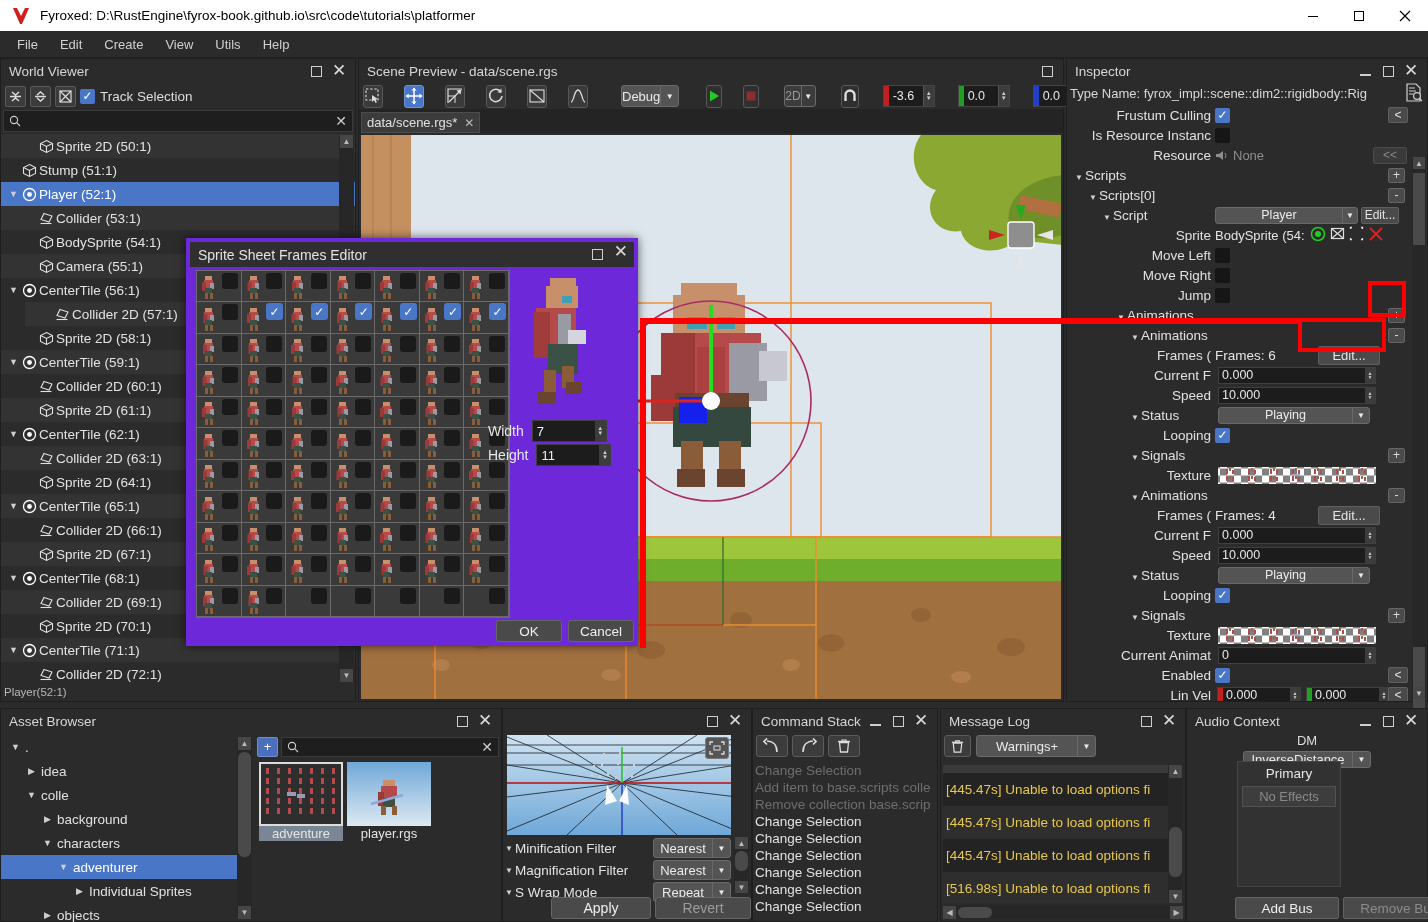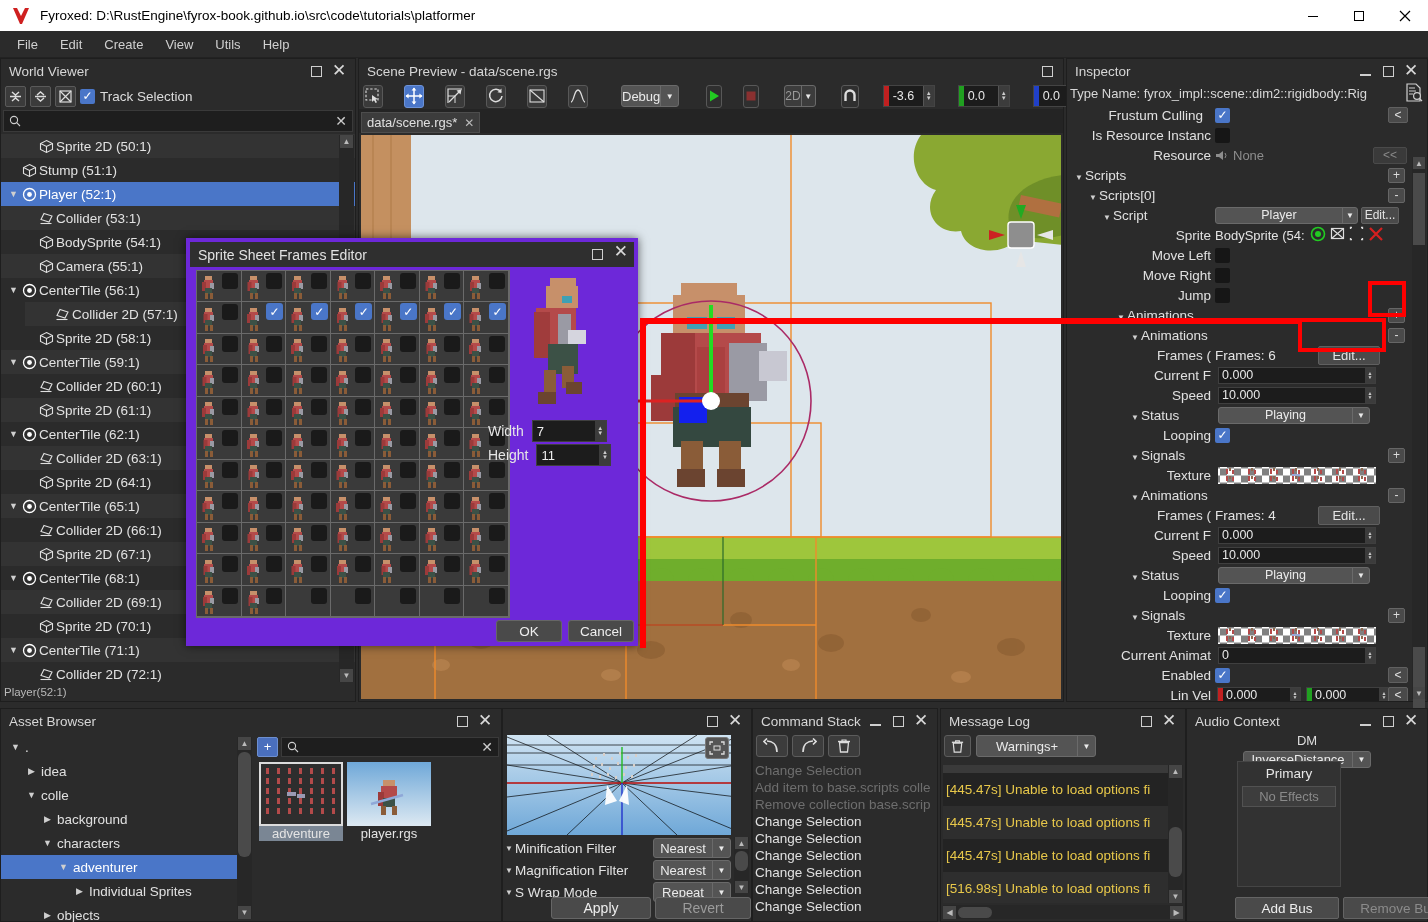--- a/index.html
+++ b/index.html
@@ -681,21 +681,21 @@
       <svg width="19" height="19" viewBox="0 0 19 19">
           <path d="M3 1 h9 l4 4 v13 h-13z" fill="none" stroke="#d0d0d0" stroke-width="1.2"></path>
           <path d="M5 5 h6 M5 8 h7 M5 11 h4" stroke="#d0d0d0" stroke-width="1"></path>
           <circle cx="13" cy="13" r="3.4" fill="#2b2b2b" stroke="#d0d0d0" stroke-width="1.2"></circle>
           <path d="M15.6 15.6 L18 18" stroke="#d0d0d0" stroke-width="1.3"></path>
         </svg>
     </span>
   </div>
   <div class="ins-body" id="insbody">
       <div class="irow">
-        <span class="ilab" style="width: 148px; padding-right: 12px;">Frustum Culling</span>
+        <span class="ilab" style="width: 148px; padding-right: 4px;">Frustum Culling</span>
         <span style="display: flex; align-items: center; flex: 1 1 0%; gap: 3px; position: relative;">
           <span class="ibox on">✓</span>
         </span>
         <span class="sbtn" style="position: absolute; right: 19px; width: 20px; height: 16px;">&lt;</span>
       </div>
       <div class="irow">
         <span class="ilab" style="width: 148px; padding-right: 4px;">Is Resource Instanc</span>
         <span style="display: flex; align-items: center; flex: 1 1 0%; gap: 3px; position: relative;">
           <span class="ibox"></span>
         </span>

